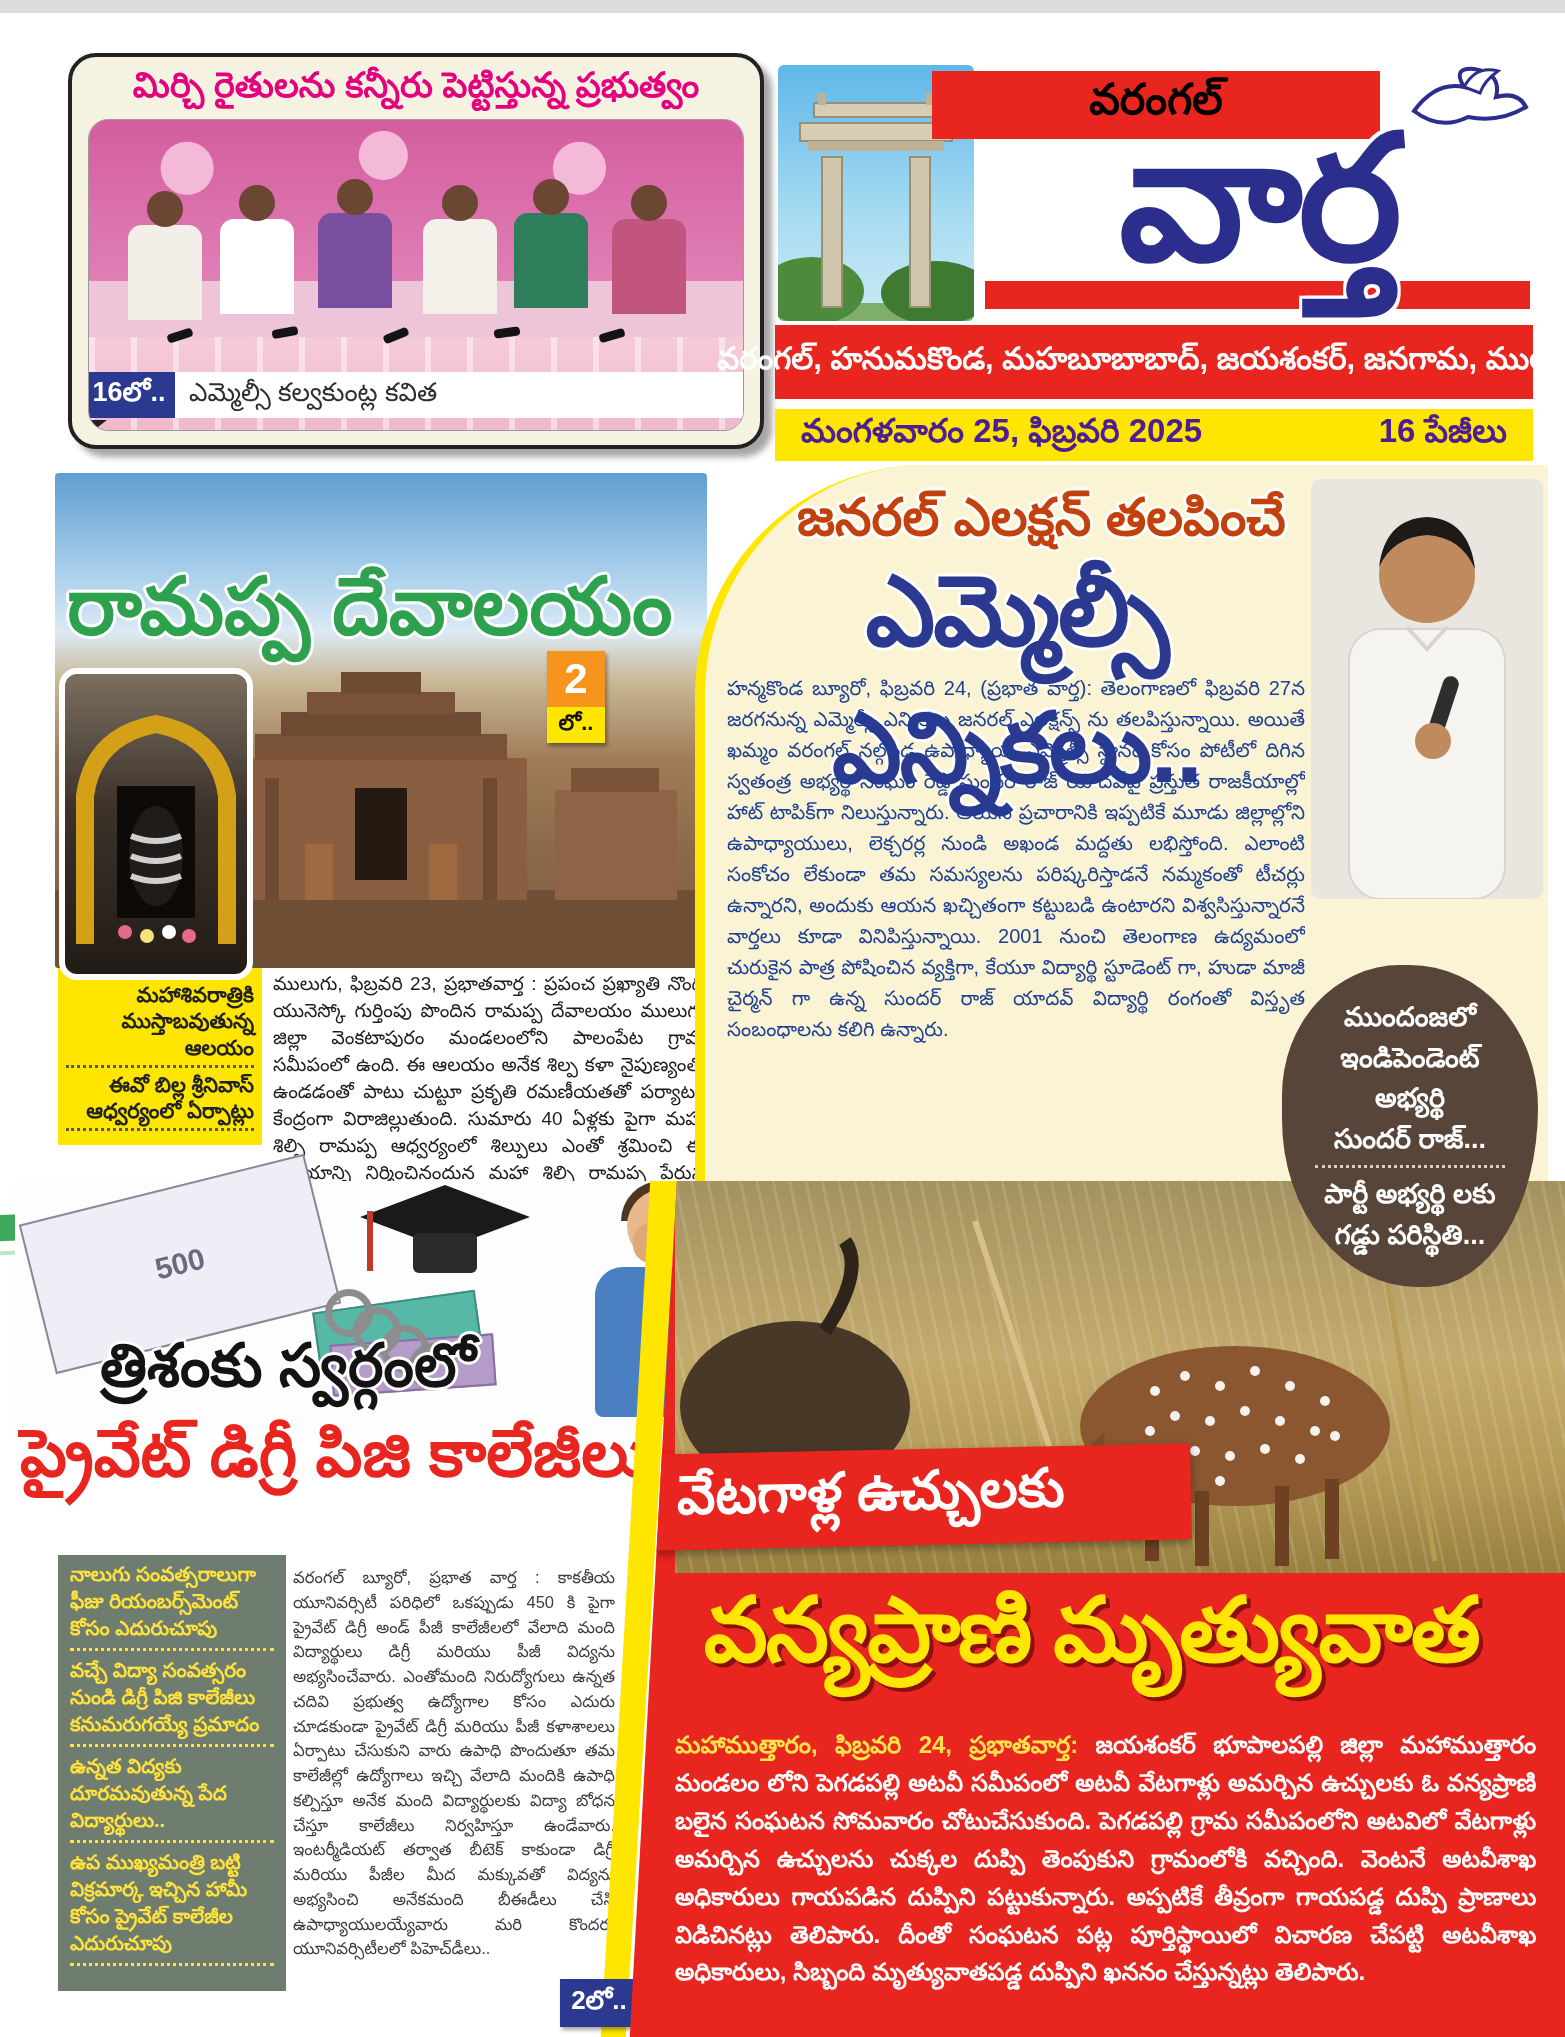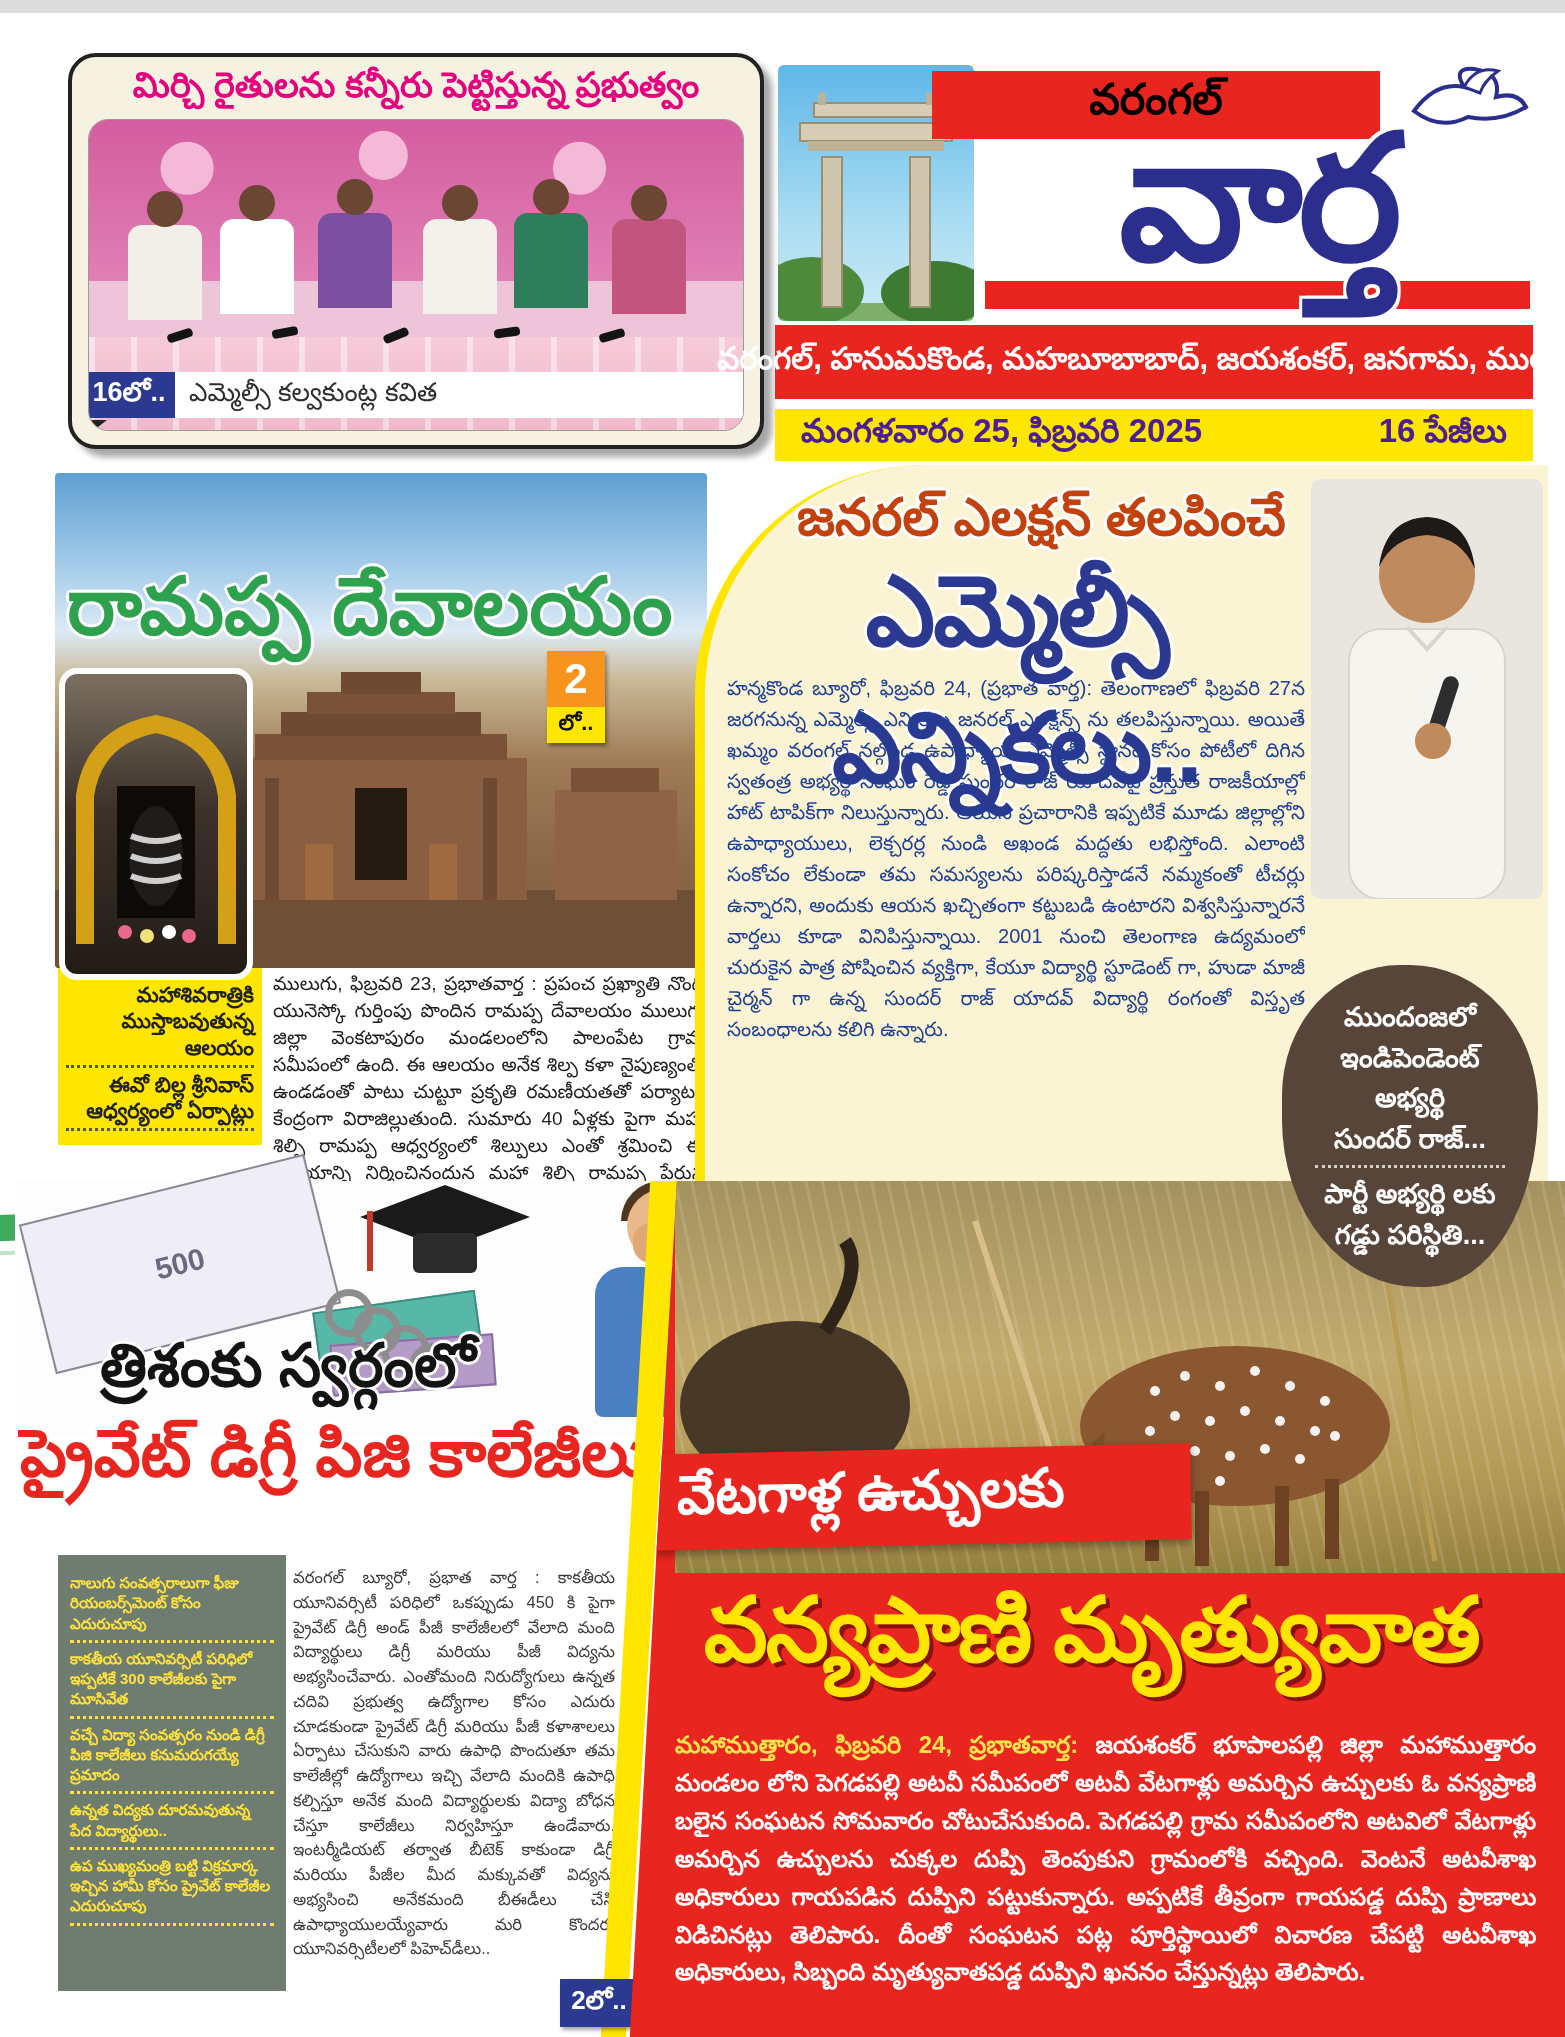--- a/index.html
+++ b/index.html
@@ -111,21 +111,21 @@
   .money2{position:absolute;left:316px;top:158px;width:160px;height:48px;background:#b49bc8;
           transform:rotate(-4deg);border:2px solid #8a6fa5;}
   .chainring{position:absolute;width:34px;height:34px;border:7px solid #8d8d8d;border-radius:50%;}
   .student-head{position:absolute;left:612px;top:8px;width:74px;height:74px;border-radius:50%;background:#e9b98b;}
   .student-hair{position:absolute;left:606px;top:0px;width:86px;height:40px;border-radius:40px 40px 0 0;background:#4e3620;}
   .student-hands{position:absolute;left:618px;top:42px;width:62px;height:40px;border-radius:18px;background:#dfa877;}
   .student-body{position:absolute;left:580px;top:86px;width:140px;height:150px;border-radius:28px 28px 8px 8px;background:#4a7fc1;}
   .col-kicker{left:100px;top:1318px;width:500px;font-size:60px;font-weight:bold;color:#131313;z-index:2;}
   .col-headline{left:20px;top:1402px;width:735px;font-size:66px;font-weight:bold;color:#e8251f;z-index:2;}
   .col-side{left:58px;top:1542px;width:228px;height:436px;background:#6e7d6f;box-sizing:border-box;
-            padding:12px 12px;color:#ffe23d;font-size:15px;font-weight:bold;line-height:1.35;z-index:2;}
+            padding:0 12px;color:#ffe23d;font-size:20px;font-weight:bold;line-height:1.35;z-index:2;}
   .col-side .itm{padding:6px 0;border-bottom:3px dotted #ffe23d;}
   .col-body{left:293px;top:1552px;width:322px;height:428px;font-size:16.5px;color:#3c3c3c;
             text-align:justify;line-height:1.5;overflow:hidden;z-index:2;}
   .col-badge{left:560px;top:1966px;width:78px;height:48px;font-size:26px;z-index:3;}
 
   
   .wild-yellow{left:600px;top:1168px;width:965px;height:869px;background:#ffe600;
                clip-path:polygon(5.2% 0,8% 0,2.6% 100%,0 100%);z-index:2;}
   .wild{left:608px;top:1168px;width:957px;height:869px;background:#e8251f;
         clip-path:polygon(7.2% 0,100% 0,100% 100%,2.2% 100%);z-index:3;}
@@ -286,21 +286,20 @@
     <div class="chainring" style="left:394px;top:162px;"></div>
     <div class="student-hair"></div>
     <div class="student-head"></div>
     <div class="student-hands"></div>
     <div class="student-body"></div>
   </div>
   <div class="abs col-kicker outline-w">త్రిశంకు స్వర్గంలో</div>
   <div class="abs col-headline outline-w">ప్రైవేట్ డిగ్రీ పిజి కాలేజీలు</div>
   <div class="abs col-side">
     <div class="itm">నాలుగు సంవత్సరాలుగా ఫీజు రియంబర్స్‌మెంట్ కోసం ఎదురుచూపు</div>
-    <div class="itm">కాకతీయ యూనివర్సిటీ పరిధిలో ఇప్పటికే 300 కాలేజీలకు పైగా మూసివేత</div>
     <div class="itm">వచ్చే విద్యా సంవత్సరం నుండి డిగ్రీ పిజి కాలేజీలు కనుమరుగయ్యే ప్రమాదం</div>
     <div class="itm">ఉన్నత విద్యకు దూరమవుతున్న పేద విద్యార్థులు..</div>
     <div class="itm">ఉప ముఖ్యమంత్రి బట్టి విక్రమార్క ఇచ్చిన హామీ కోసం ప్రైవేట్ కాలేజీల ఎదురుచూపు</div>
   </div>
   <div class="abs col-body">వరంగల్ బ్యూరో, ప్రభాత వార్త : కాకతీయ యూనివర్సిటీ పరిధిలో ఒకప్పుడు 450 కి పైగా ప్రైవేట్ డిగ్రీ అండ్ పీజీ కాలేజీలలో వేలాది మంది విద్యార్థులు డిగ్రీ మరియు పీజీ విద్యను అభ్యసించేవారు. ఎంతోమంది నిరుద్యోగులు ఉన్నత చదివి ప్రభుత్వ ఉద్యోగాల కోసం ఎదురు చూడకుండా ప్రైవేట్ డిగ్రీ మరియు పీజీ కళాశాలలు ఏర్పాటు చేసుకుని వారు ఉపాధి పొందుతూ తమ కాలేజీల్లో ఉద్యోగాలు ఇచ్చి వేలాది మందికి ఉపాధి కల్పిస్తూ అనేక మంది విద్యార్థులకు విద్యా బోధన చేస్తూ కాలేజీలు నిర్వహిస్తూ ఉండేవారు. ఇంటర్మీడియట్ తర్వాత బీటెక్ కాకుండా డిగ్రీ మరియు పీజీల మీద మక్కువతో విద్యను అభ్యసించి అనేకమంది బీఈడీలు చేసి ఉపాధ్యాయులయ్యేవారు మరి కొందరు యూనివర్సిటీలలో పిహెచ్‌డీలు..</div>
   <div class="abs col-badge badge-blue">2లో..</div>
 
   <div class="abs wild-yellow"></div>
   <div class="abs wild">
     <div class="deer-photo">

